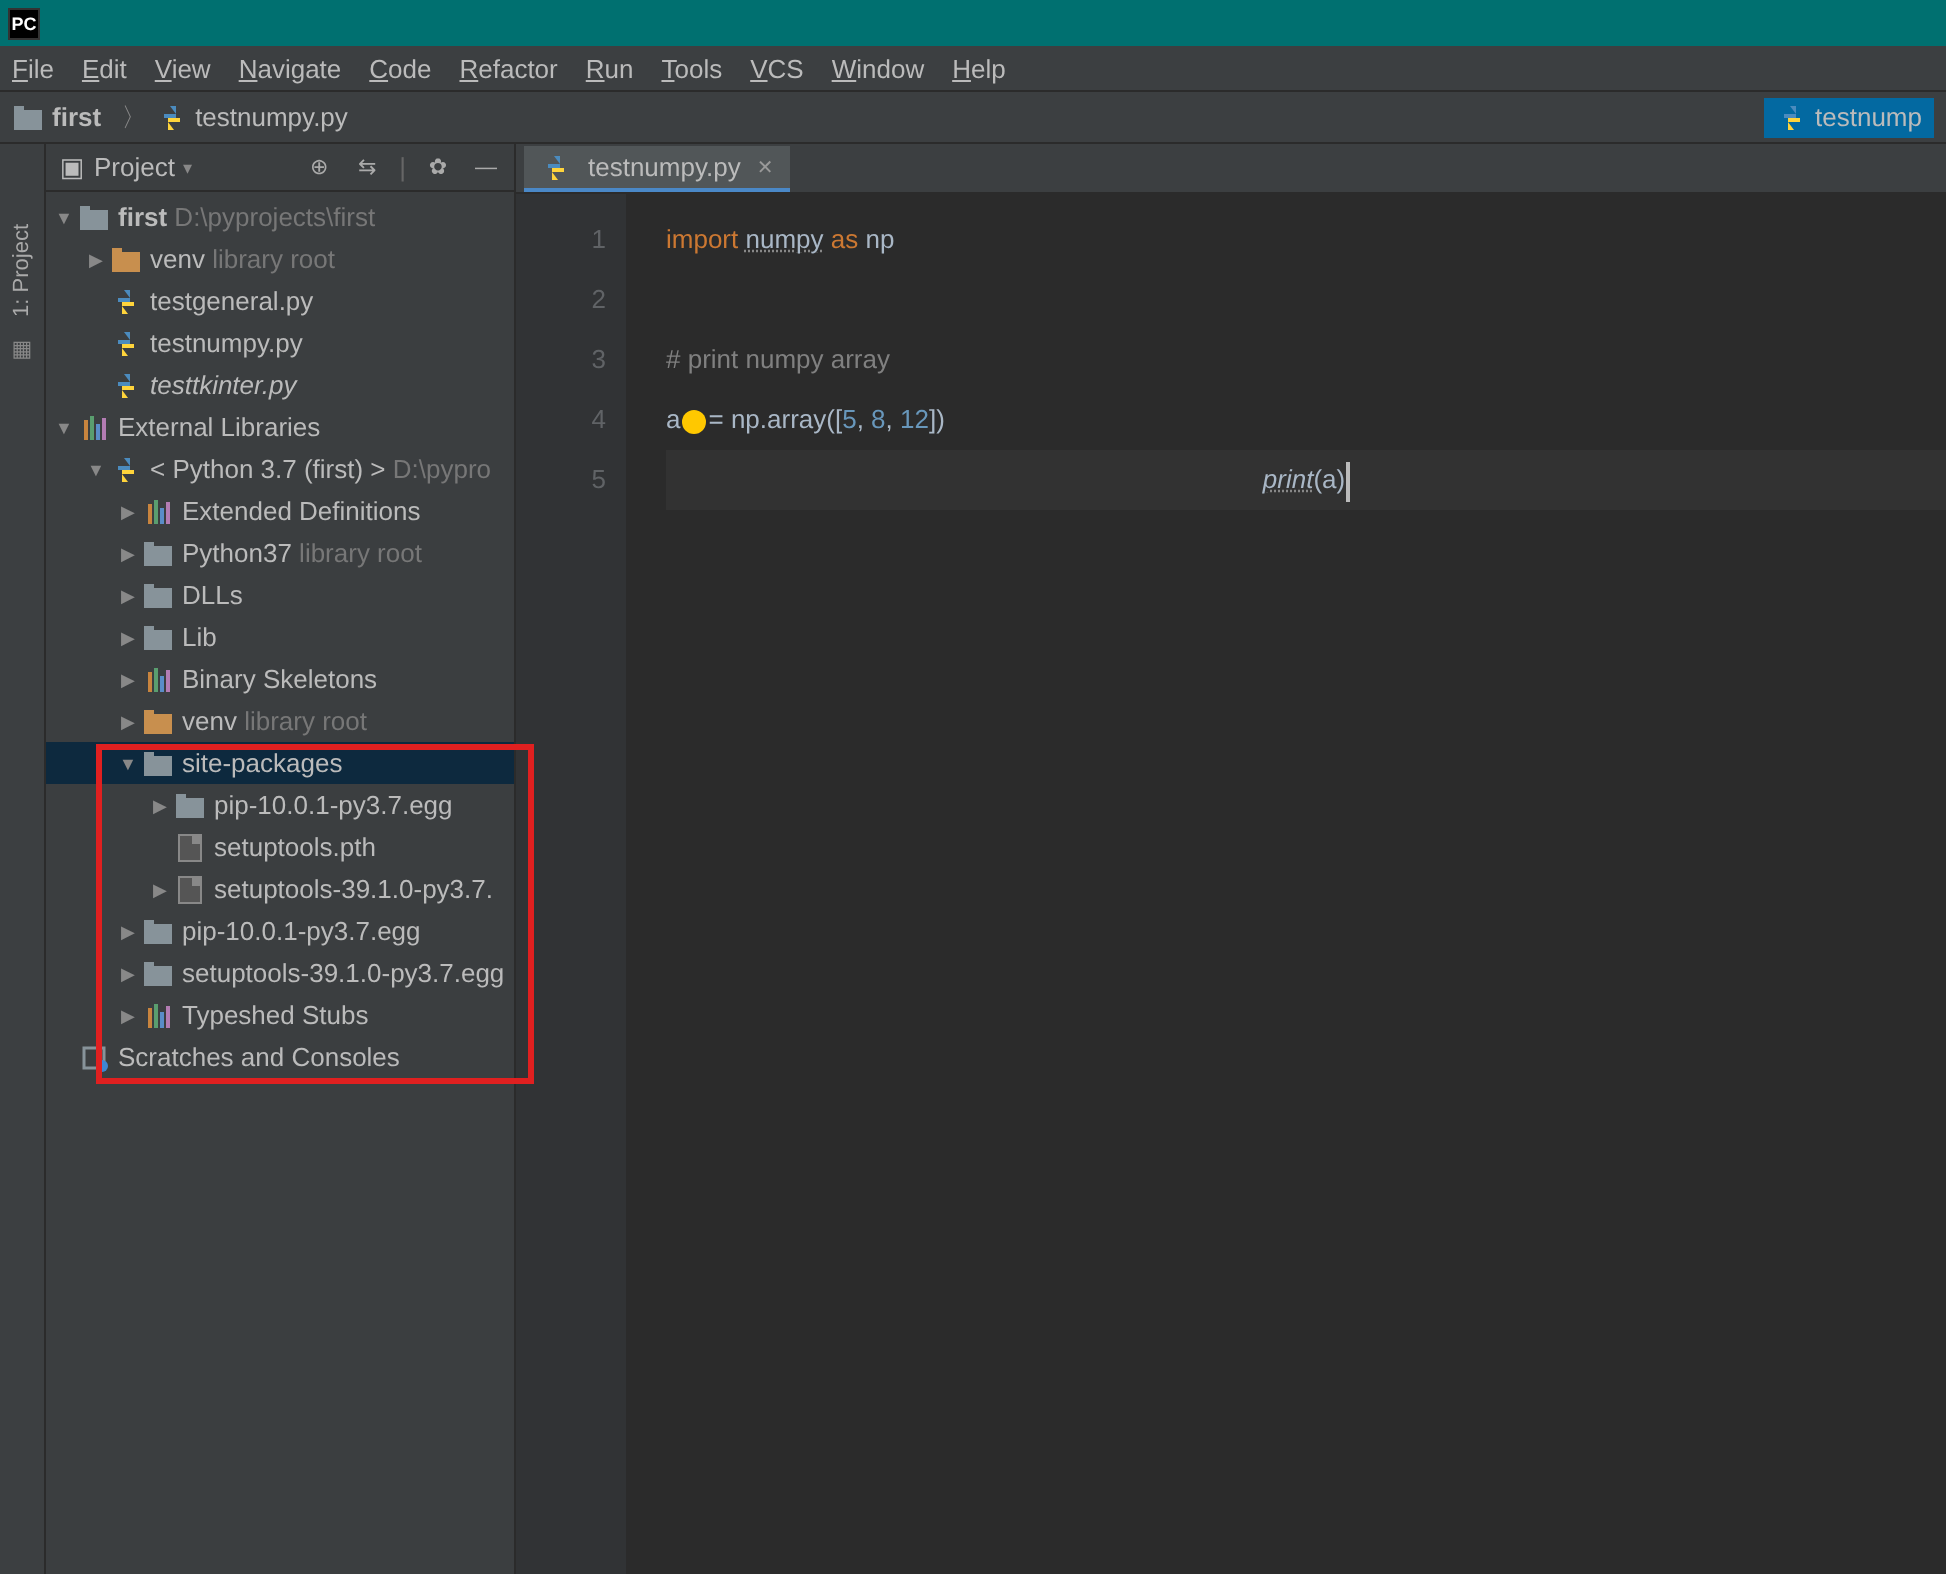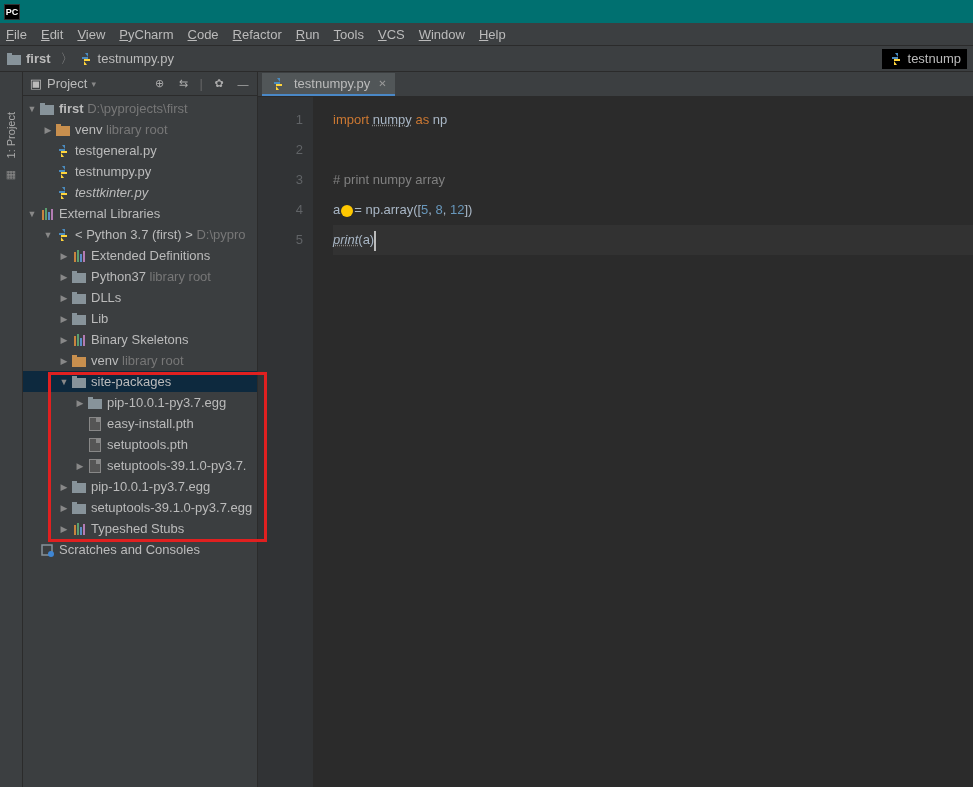--- a/index.html
+++ b/index.html
@@ -13,21 +13,21 @@
 
 .menubar { height: 23px; background: #3c3f41; display: flex; align-items: center; padding: 0 6px; border-bottom: 1px solid #2b2b2b; }
 .menubar span { margin-right: 14px; cursor: pointer; text-decoration: underline; text-decoration-color: transparent; }
 .menubar span::first-letter { text-decoration: underline; }
 
 
 .breadcrumb { height: 26px; background: #3c3f41; display: flex; align-items: center; padding: 0 6px; border-bottom: 1px solid #2b2b2b; justify-content: space-between; }
 .breadcrumb-left { display: flex; align-items: center; }
 .bc-item { display: flex; align-items: center; margin-right: 6px; }
 .bc-sep { color: #888; margin: 0 4px; }
-.breadcrumb-right .tab-right { display: flex; align-items: center; padding: 2px 6px; background: #000000; text-align: center; }
+.breadcrumb-right .tab-right { display: flex; align-items: center; padding: 2px 6px; background: #0369a1; text-align: center; }
 
 
 .main { display: flex; height: calc(787px - 23px - 23px - 26px); }
 
 
 .toolstrip { width: 23px; background: #3c3f41; border-right: 1px solid #2b2b2b; display: flex; flex-direction: column; align-items: center; padding-top: 40px; }
 .toolstrip-label { writing-mode: vertical-rl; transform: rotate(180deg); font-size: 11px; color: #aaa; cursor: pointer; }
 .toolstrip-icon { margin-top: 10px; font-size: 11px; color: #888; }
 
 
@@ -67,41 +67,41 @@
 
 .editor-area { flex: 1; background: #2b2b2b; display: flex; flex-direction: column; }
 .tabs { height: 25px; background: #3c3f41; display: flex; align-items: flex-end; border-bottom: 1px solid #2b2b2b; padding-left: 4px; }
 .tab { height: 23px; display: flex; align-items: center; padding: 0 8px; background: #515658; border-bottom: 2px solid #4a88c7; gap: 4px; }
 .tab-close { font-size: 10px; color: #999; margin-left: 4px; cursor: pointer; }
 
 .editor-body { flex: 1; display: flex; }
 .gutter { width: 55px; background: #313335; padding: 8px 10px 0 0; text-align: right; color: #606366; font-family: Consolas, monospace; font-size: 15px; line-height: 30px; }
 .code { flex: 1; padding: 8px 0 0 20px; font-family: Consolas, monospace; font-size: 16px; line-height: 30px; position: relative; }
 .code-line { white-space: pre; height: 30px; color: #a9b7c6; }
-.code-line.hl { background: #323232; }
+.code-line.hl { background: #323232; text-align: center; }
 .kw { color: #cc7832; }
 .mod { color: #a9b7c6; text-decoration: underline; text-decoration-style: dotted; text-decoration-color: #888; }
 .cmt { color: #808080; }
 .num { color: #6897bb; }
 .fn { color: #a9b7c6; font-style: italic; text-decoration: underline; text-decoration-style: dotted; text-decoration-color: #888; }
 .cursor { display: inline-block; width: 2px; height: 20px; background: #bbb; vertical-align: middle; }
 .bulb { display:inline-block; width:12px; height:12px; border-radius:50%; background:#ffc800; vertical-align:middle; margin:0 1px; }
 </style>
 </head>
 <body>
 
 <div class="titlebar">
   <div class="titlebar-icon">PC</div>
 </div>
 
 <div class="menubar">
   <span>File</span>
   <span>Edit</span>
   <span>View</span>
-  <span>PyCharm</span>
+  <span>Navigate</span>
   <span>Code</span>
   <span>Refactor</span>
   <span>Run</span>
   <span>Tools</span>
   <span>VCS</span>
   <span>Window</span>
   <span>Help</span>
 </div>
 
 <div class="breadcrumb">
@@ -320,27 +320,20 @@
               <rect class="body" x="0" y="2" width="14" height="10"></rect>
             </svg>
           </span>
           <span class="tree-label">pip-10.0.1-py3.7.egg</span>
         </div>
         <div class="tree-row" style="padding-left: 52px;">
           <span class="arrow"></span>
           <span class="tree-icon">
             <span class="file-icon-txt"></span>
           </span>
-          <span class="tree-label">easy-install.pth</span>
-        </div>
-        <div class="tree-row" style="padding-left: 52px;">
-          <span class="arrow"></span>
-          <span class="tree-icon">
-            <span class="file-icon-txt"></span>
-          </span>
           <span class="tree-label">setuptools.pth</span>
         </div>
         <div class="tree-row" style="padding-left: 52px;">
           <span class="arrow">▶</span>
           <span class="tree-icon">
             <span class="file-icon-txt"></span>
           </span>
           <span class="tree-label">setuptools-39.1.0-py3.7.</span>
         </div>
         <div class="tree-row" style="padding-left: 36px;">

